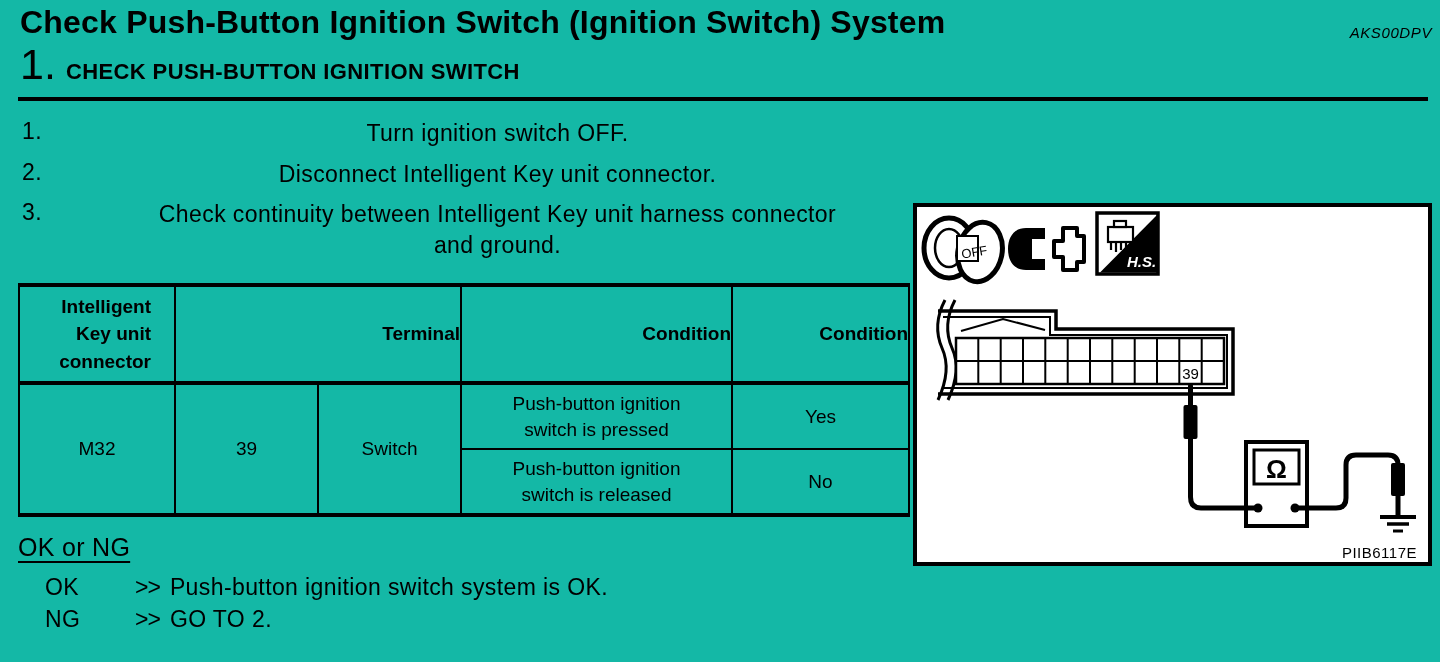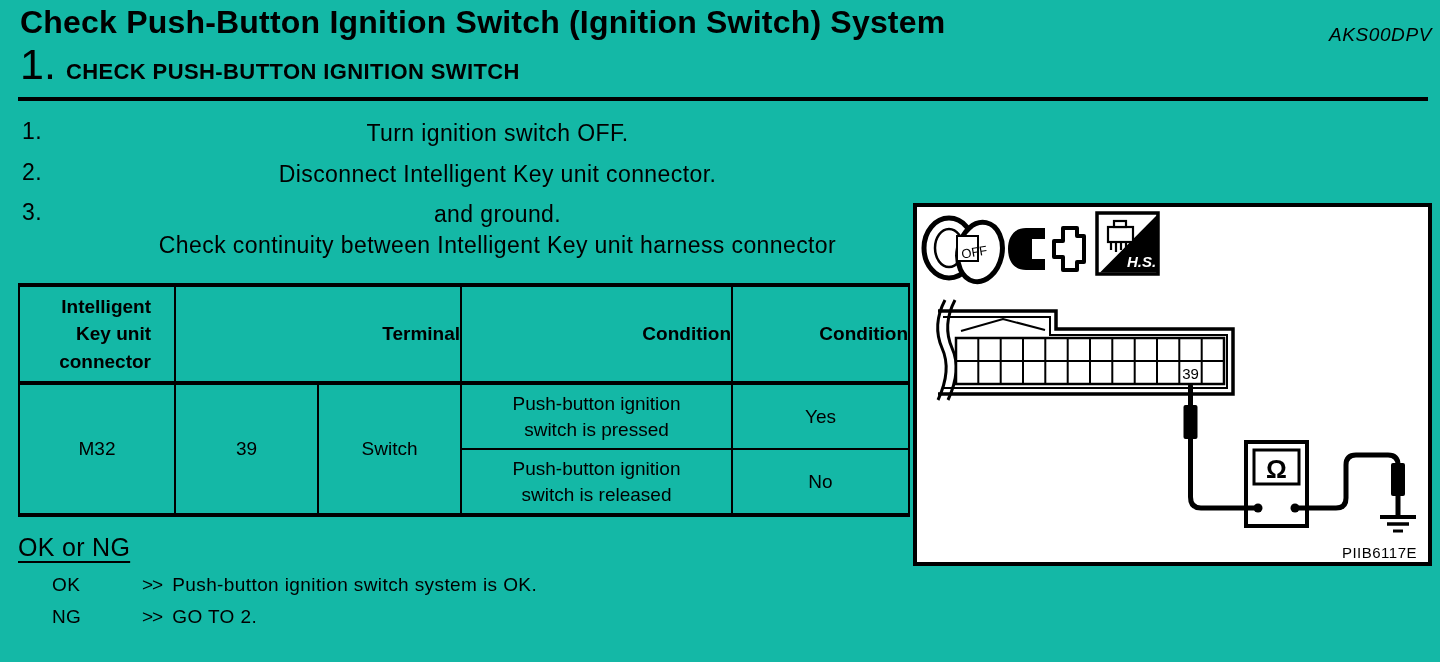--- a/index.html
+++ b/index.html
@@ -1,21 +1,21 @@
 <!DOCTYPE html>
 <html><head>
 <meta charset="utf-8">
 <style>
   * { margin:0; padding:0; box-sizing:border-box; }
   html,body { background:#fff; }
   body { font-family:"Liberation Sans", sans-serif; color:#000; }
   .page { position:relative; width:1440px; height:662px; background:#14b8a6; overflow:hidden; }
 
   .title { position:absolute; left:20px; top:4px; font-size:32px; font-weight:bold; letter-spacing:0.2px; white-space:nowrap; }
-  .code  { position:absolute; right:8px; top:24px; font-size:19px; font-style:italic; letter-spacing:0.6px; }
+  .code  { position:absolute; right:8px; top:24px; font-size:15px; font-style:italic; letter-spacing:0.6px; }
 
   .step-heading { position:absolute; left:20px; top:40px; white-space:nowrap; }
   .step-num   { font-size:43px; font-weight:400; vertical-align:baseline; }
   .step-title { font-size:22px; font-weight:bold; letter-spacing:0.4px; margin-left:10px; }
 
   .rule { position:absolute; left:18px; top:97px; width:1410px; height:4px; background:#000; }
 
   .proc-item { position:absolute; left:22px; font-size:23px; letter-spacing:0.4px; }
   .proc-item .num { position:absolute; left:0; top:0; }
   .proc-item .text { display:block; margin-left:53px; width:845px; line-height:31px;text-align:center; }
@@ -30,21 +30,21 @@
   .dtable th { border:2px solid #000; border-bottom:4px solid #000; font-weight:700;
                font-size:19px; text-align:right; vertical-align:middle; height:98px; line-height:1.45; }
   .dtable td { border:2px solid #000; font-size:19px; text-align:center;
                vertical-align:middle; height:66px; line-height:1.35; }
   .cw { margin:0 auto; }
   .w-conn { max-width:108px; }
   .w-cond { max-width:208px; }
 
   .okng { position:absolute; left:18px; top:533px; font-size:25px; letter-spacing:0.3px;
           text-decoration:underline; text-decoration-thickness:2px; text-underline-offset:5px; }
-  .result-line { position:absolute; left:52px; font-size:19px; letter-spacing:0.4px; white-space:nowrap; }
+  .result-line { position:absolute; left:45px; font-size:23px; letter-spacing:0.4px; white-space:nowrap; }
   #result-ok { top:574px; }
   #result-ng { top:606px; }
   .result-line .label { display:inline-block; width:90px; }
   .result-line .arrow { margin-right:10px; letter-spacing:-1px; }
 
   .figure { position:absolute; left:913px; top:203px; width:519px; height:363px;
             border:4px solid #000; background:#fff; }
   .figure svg { display:block; width:511px; height:355px; }
 </style>
 </head>
@@ -69,22 +69,22 @@
   </div>
   <div class="proc-item" id="proc-2">
     <span class="num">2.</span>
     <span class="text">
         <span>Disconnect Intelligent Key unit connector.</span>
       </span>
   </div>
   <div class="proc-item" id="proc-3">
     <span class="num">3.</span>
     <span class="text">
+      <span>Check continuity between Intelligent Key unit harness connector</span>
       <span>and ground.</span>
-      <span>Check continuity between Intelligent Key unit harness connector</span>
     </span>
   </div>
 
   <table class="dtable">
     <colgroup>
       <col style="width:156px">
         <col style="width:143px">
         <col style="width:143px">
       <col style="width:271px">
         <col style="width:177px">

